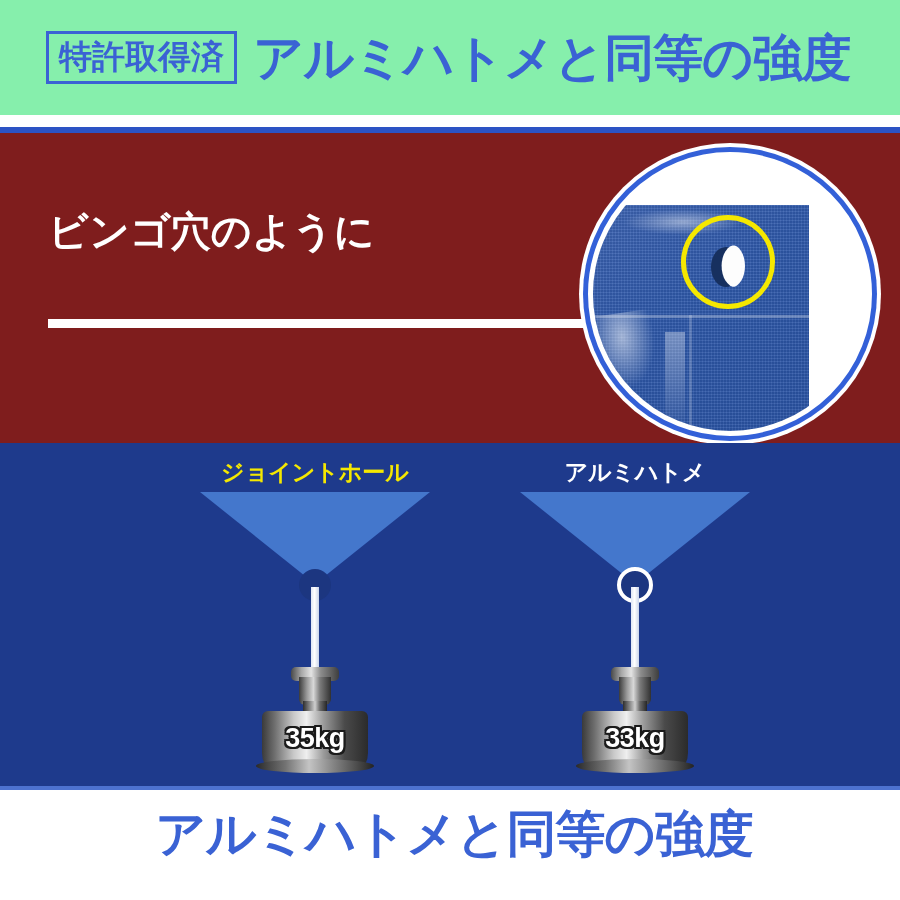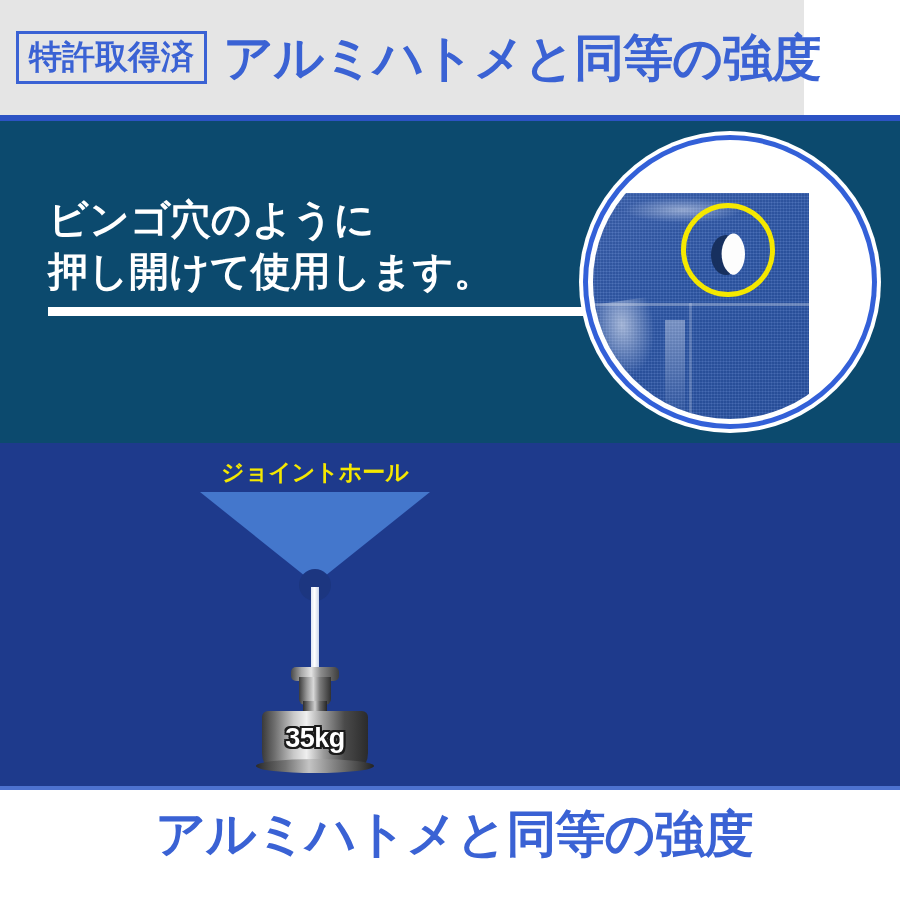--- a/index.html
+++ b/index.html
@@ -12,25 +12,25 @@
     height: 900px;
     font-family: "Liberation Sans", "DejaVu Sans", sans-serif;
     overflow: hidden;
     position: relative;
   }
 
   
   .header {
     position: absolute;
     left: 0; top: 0;
-    width: 804px; height: 115px;
-    background: #e5e5e5;
+    width: 900px; height: 115px;
+    background: #86efac;
     display: flex;
     align-items: center;
-    padding-left: 16px;
+    padding-left: 46px;
     box-sizing: border-box;
   }
   .patent-badge {
     border: 3px solid #3a62d4;
     color: #3a62d4;
     font-size: 33px;
     font-weight: 700;
     letter-spacing: 0px;
     padding: 6px 10px 8px 10px;
     line-height: 1;
@@ -42,23 +42,23 @@
     font-size: 50px;
     font-weight: 700;
     line-height: 1;
     white-space: nowrap;
     letter-spacing: -1px;
   }
 
   
   .hero {
     position: absolute;
-    left: 0; top: 115px;
+    left: 0; top: 127px;
     width: 900px; height: 328px;
-    background: #0c4a6e;
+    background: #7f1d1d;
     overflow: hidden;
   }
   .hero-topline {
     position: absolute;
     left: 0; top: 0;
     width: 900px; height: 6px;
     background: #2c53c4;
   }
   .hero-text {
     position: absolute;
@@ -298,21 +298,20 @@
 <div class="header">
   <div class="patent-badge">特許取得済</div>
   <div class="header-title">アルミハトメと同等の強度</div>
 </div>
 
 <div class="hero">
   <div class="hero-topline"></div>
 
   <div class="hero-text">
     <div>ビンゴ穴のように</div>
-    <div>押し開けて使用します。</div>
   </div>
 
   <div class="hero-rule"></div>
 
   <div class="photo-circle">
     <div class="photo-inner">
       <div class="tarp-main"></div>
       <div class="tarp-fold-h"></div>
       <div class="tarp-fold-v"></div>
       <div class="tarp-sheen-a"></div>
@@ -335,19 +334,33 @@
     <div class="weight">
       <div class="weight-knob-cap"></div>
       <div class="weight-knob-stem"></div>
       <div class="weight-neck"></div>
       <div class="weight-body"></div>
       <div class="weight-base"></div>
       <div class="weight-label">35kg</div>
     </div>
   </div>
 
+  <div class="col col-right">
+    <div class="col-label label-white">アルミハトメ</div>
+    <div class="triangle"></div>
+    <div class="hole-ring"></div>
+    <div class="rope"></div>
+    <div class="weight">
+      <div class="weight-knob-cap"></div>
+      <div class="weight-knob-stem"></div>
+      <div class="weight-neck"></div>
+      <div class="weight-body"></div>
+      <div class="weight-base"></div>
+      <div class="weight-label">33kg</div>
+    </div>
+  </div>
 
   <div class="compare-bottomline"></div>
 </div>
 
 <div class="footer">
   <div class="footer-title">アルミハトメと同等の強度</div>
 </div>
 
 </body></html>

